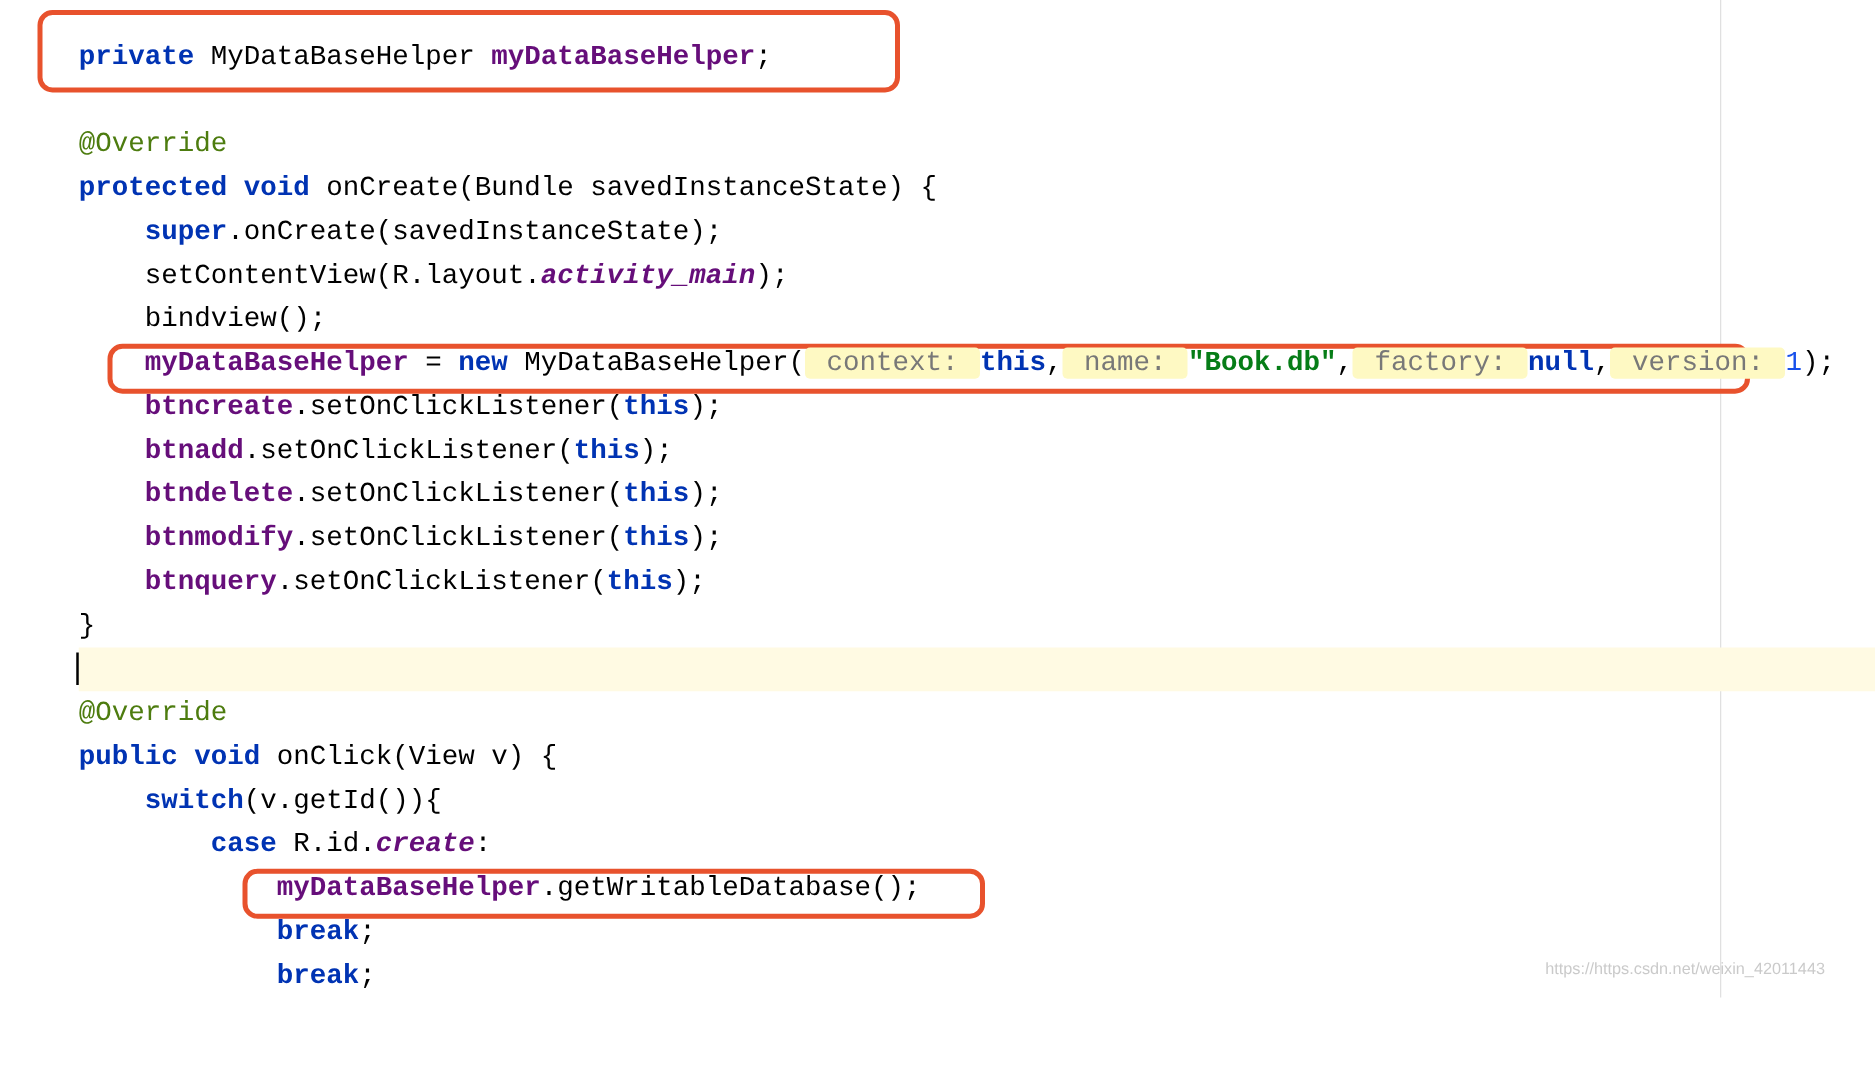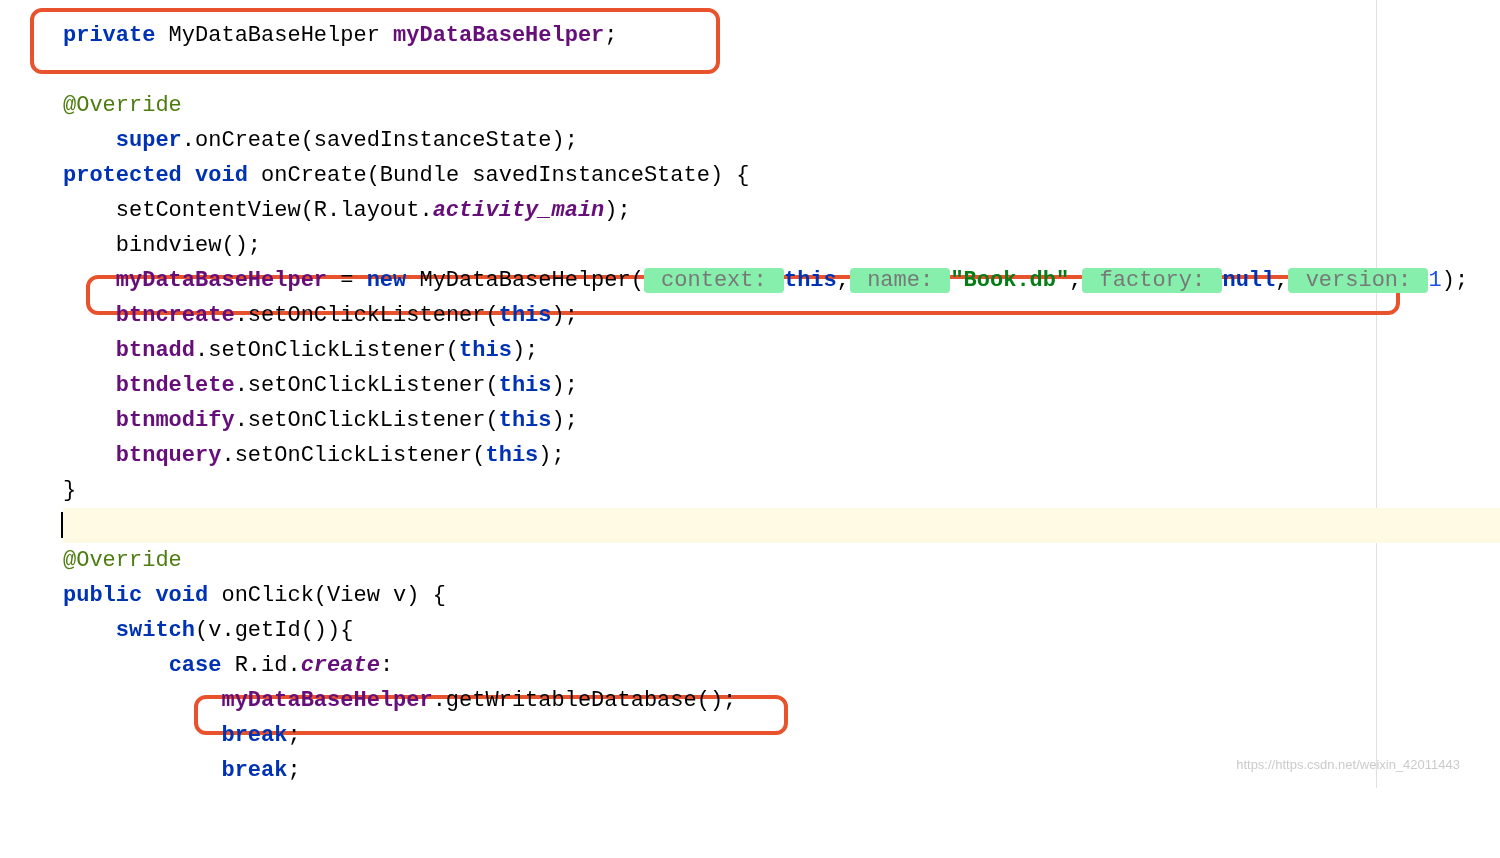--- a/index.html
+++ b/index.html
@@ -22,21 +22,21 @@
     height: 35px;
   }
   .kw { color: #0033b3; font-weight: bold; }
   .type { color: #000; }
   .field { color: #660e7a; font-weight: bold; }
   .anno { color: #4d7c0f; }
   .str { color: #067d17; font-weight: bold; }
   .num { color: #1750eb; }
   .it { font-style: italic; }
   .hint-bg {
-    background: #86efac;
+    background: #fef9c3;
     border-radius: 4px;
     padding: 0 4px;
     color: #787878;
   }
   .highlight-box1 {
     position: absolute;
     border: 4px solid #e8522d;
     border-radius: 12px;
     pointer-events: none;
   }
@@ -74,29 +74,29 @@
 <div class="code-area">
 
   <div class="right-line"></div>
 
   <div class="highlight-box1" style="left:30px;top:8px;width:682px;height:58px;"></div>
 
   <div class="highlight-box1" style="left:86px;top:275px;width:1306px;height:32px;"></div>
 
   <div class="highlight-box1" style="left:194px;top:695px;width:586px;height:32px;"></div>
 
-  <div class="line" style="margin-top:8px;"><span class="kw">private</span><span class="type"> MyDataBaseHelper </span><span class="field">myDataBaseHelper</span><span>;</span></div>
+  <div class="line" style="margin-top:18px;"><span class="kw">private</span><span class="type"> MyDataBaseHelper </span><span class="field">myDataBaseHelper</span><span>;</span></div>
 
   <div class="line"><span></span></div>
 
   <div class="line"><span class="anno">@Override</span></div>
 
+  <div class="line"><span class="kw">protected</span><span> </span><span class="kw">void</span><span> onCreate(Bundle savedInstanceState) {</span></div>
+
   <div class="line">    <span class="kw">super</span><span>.onCreate(savedInstanceState);</span></div>
-
-  <div class="line"><span class="kw">protected</span><span> </span><span class="kw">void</span><span> onCreate(Bundle savedInstanceState) {</span></div>
 
   <div class="line">    <span>setContentView(R.layout.</span><span class="field it">activity_main</span><span>);</span></div>
 
   <div class="line">    <span>bindview();</span></div>
 
   <div class="line">    <span class="field">myDataBaseHelper</span><span> = </span><span class="kw">new</span><span> MyDataBaseHelper(</span><span class="hint-bg"> context: </span><span class="kw">this</span><span>,</span><span class="hint-bg"> name: </span><span class="str">"Book.db"</span><span>,</span><span class="hint-bg"> factory: </span><span class="kw">null</span><span>,</span><span class="hint-bg"> version: </span><span class="num">1</span><span>);</span></div>
 
   <div class="line">    <span class="field">btncreate</span><span>.setOnClickListener(</span><span class="kw">this</span><span>);</span></div>
 
   <div class="line">    <span class="field">btnadd</span><span>.setOnClickListener(</span><span class="kw">this</span><span>);</span></div>

